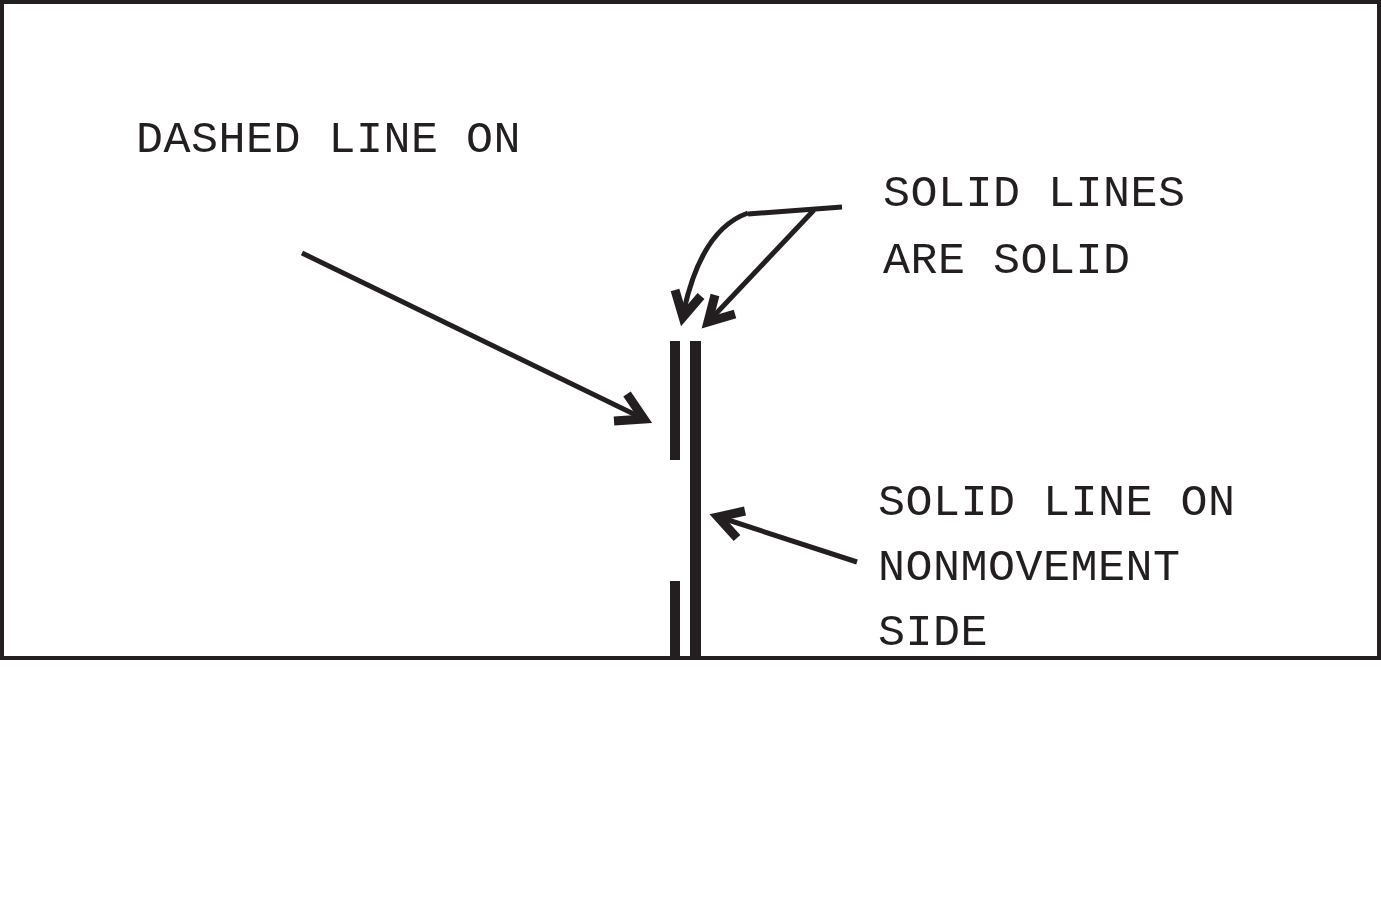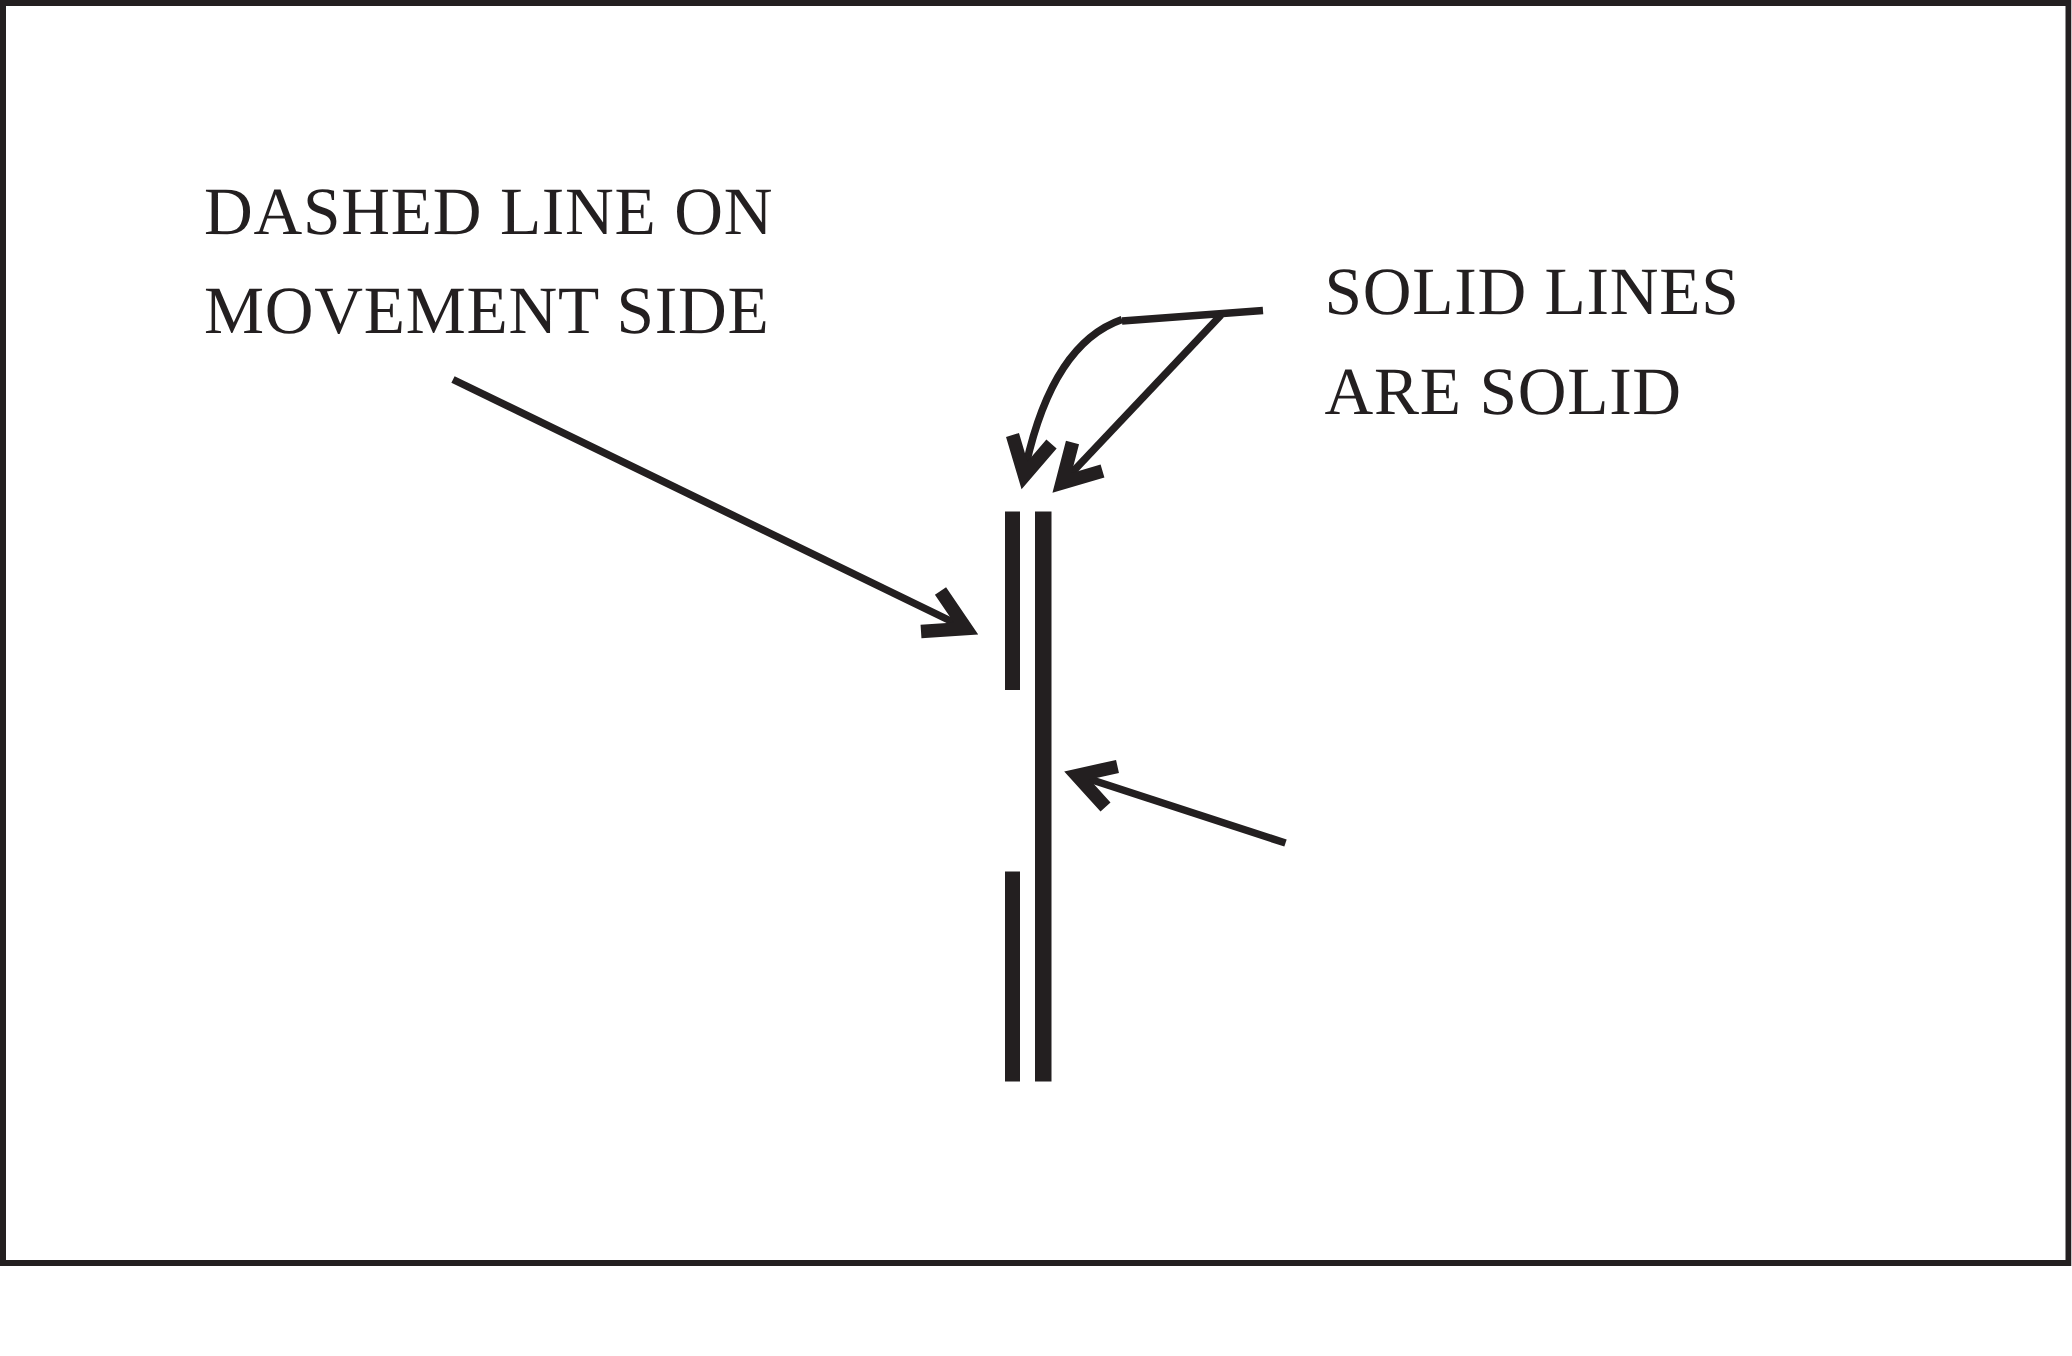--- a/index.html
+++ b/index.html
@@ -2,26 +2,26 @@
 <html style="--ink: #231f20; --bg: #ffffff;"><head>
 <meta charset="utf-8">
 <style>
   :root{
     --ink:#231f20;
     --bg:#ffffff;
   }
   html,body{margin:0;padding:0;background:#fff;}
   .canvas{
     position:relative;
-    width:1381px;height:844px;
+    width:1381px;height:660px;
     box-sizing:border-box;
     background:var(--bg);
     border:4px solid var(--ink);
     overflow:hidden;
-    font-family:Liberation Serif, serif;
+    font-family:Liberation Mono, monospace;
     color:var(--ink);
   }
   .label{
     position:absolute;
     font-size:45px;
     font-weight:400;
     letter-spacing:0.5px;
     white-space:nowrap;
   }
   .label .line{display:block;}
@@ -33,28 +33,32 @@
   .barb{stroke:var(--ink);stroke-width:9;fill:none;stroke-linecap:butt;}
   .mark{fill:var(--ink);}
 </style>
 </head>
 <body>
 
 <div class="canvas">
 
   <div class="label" id="label-dashed">
     <span class="line">DASHED LINE ON</span>
-    <span class="line">MOVEMENT SIDE</span>
   </div>
 
   <div class="label" id="label-yellow">
     <span class="line">SOLID LINES</span>
     <span class="line">ARE SOLID</span>
   </div>
 
+  <div class="label" id="label-solid">
+    <span class="line">SOLID LINE ON</span>
+    <span class="line">NONMOVEMENT</span>
+    <span class="line">SIDE</span>
+  </div>
 
   <svg class="gfx" width="1381" height="904" viewBox="0 0 1381 904">
 
     <g>
       <rect class="mark" x="666" y="337" width="10" height="119"></rect>
       <rect class="mark" x="666" y="577" width="10" height="140"></rect>
     </g>
 
     <rect class="mark" x="686" y="337" width="11" height="380"></rect>
 

